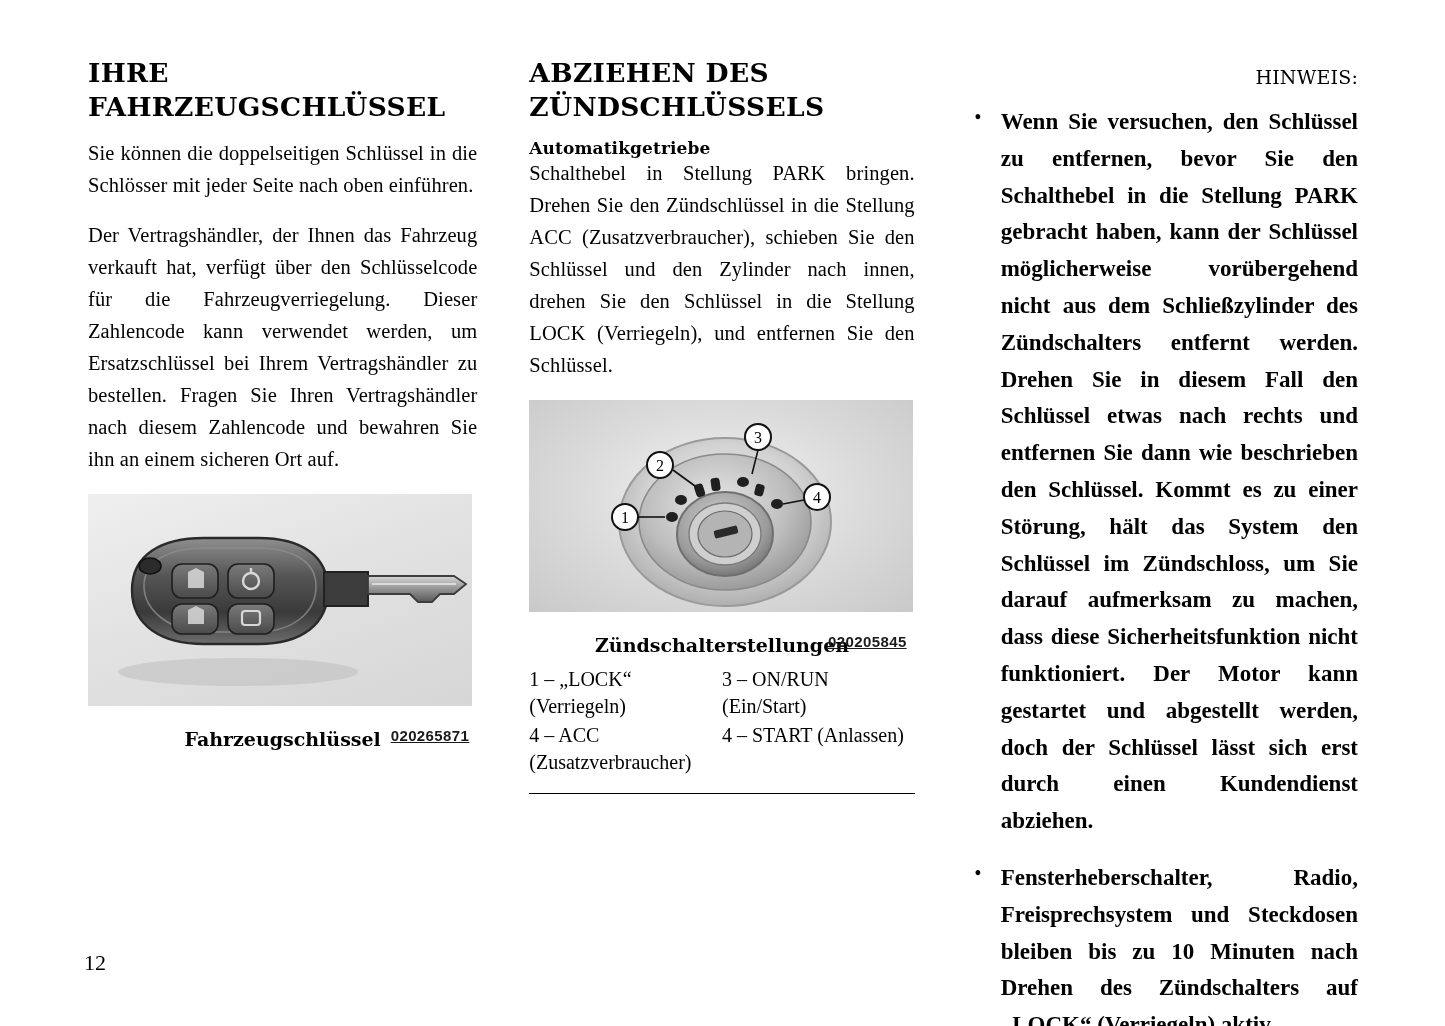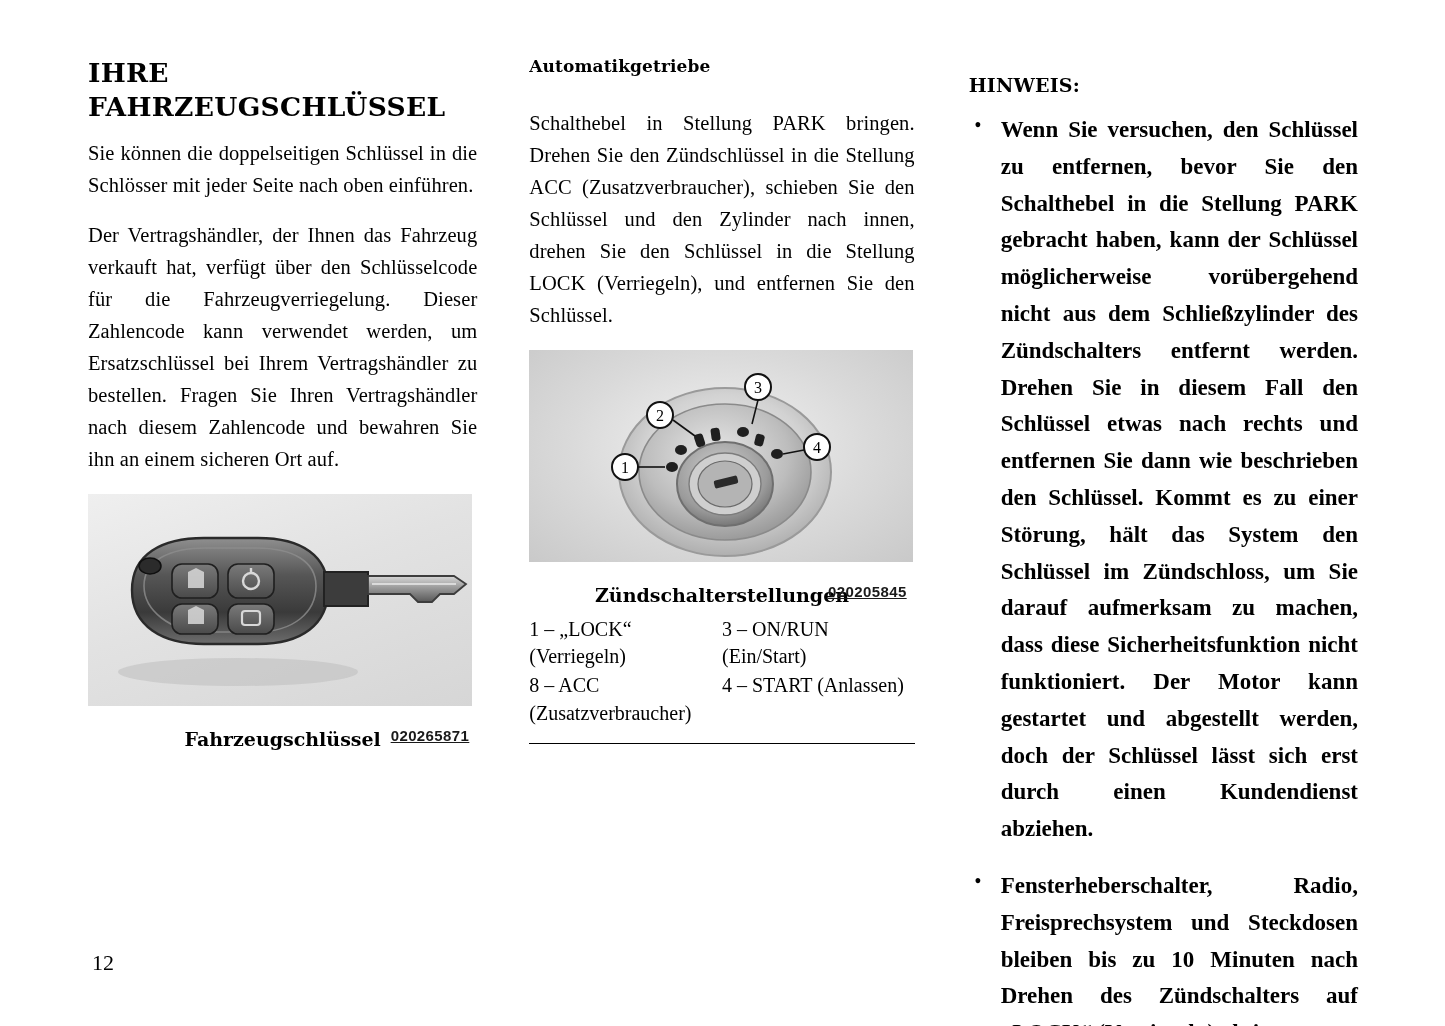--- a/index.html
+++ b/index.html
@@ -40,38 +40,39 @@
     font-weight: bold;
     font-size: 26.5px;
     line-height: 1.28;
     letter-spacing: 0.3px;
     margin: 0 0 14px 0;
   }
   h2.sub-title {
     font-family: "DejaVu Serif", serif;
     font-weight: bold;
     font-size: 17px;
-    margin: 0 0 32px 0;
+    margin: 0 0 0 0;
     letter-spacing: 0.1px;
   }
   p.body {
     font-size: 20.5px;
     line-height: 1.56;
     text-align: justify;
     margin: 0 0 18px 0;
     letter-spacing: 0.1px;
   }
   p.body:last-child { margin-bottom: 0; }
 
   .hinweis-title {
     font-family: "DejaVu Serif", serif;
-    font-weight: bold;
+    font-weight: normal;
     font-size: 19px;
-    margin: 18px 0 16px 2px;
+    margin: 10px 0 16px 2px;
     letter-spacing: 0.2px;
+    text-align: right;
   }
   ul.bullets {
     list-style: none;
     margin: 0;
     padding: 0;
   }
   ul.bullets > li {
     position: relative;
     padding-left: 34px;
     margin-bottom: 20px;
@@ -148,21 +149,21 @@
   .legend td {
     vertical-align: top;
     padding: 0 0 1px 0;
     line-height: 1.38;
   }
   .legend td.c1 { width: 50%; }
   .legend td.c2 { width: 50%; }
 
   .pagenum {
     position: absolute;
-    left: 92px;
+    left: 84px;
     bottom: 50px;
     font-size: 22px;
     font-family: "Liberation Serif", serif;
   }
 </style>
 </head>
 <body>
 
 <div class="page">
   <div class="columns">
@@ -214,20 +215,21 @@
             <path d="M280 82 L366 82 L378 90 L366 100 L352 100 L344 108 L330 108 L322 100 L280 100 Z" fill="url(#bladeg)" stroke="#3d3d3d" stroke-width="1.8"></path>
             <path d="M284 90 L368 90" stroke="#efefef" stroke-width="2" opacity="0.7"></path>
           </svg>
         </div>
         <div class="fig-code">020265871</div>
         <div class="fig-caption">Fahrzeugschlüssel</div>
       </div>
     </div>
 
     <div class="col col-2">
+      <h1 class="section-title">ABZIEHEN DES ZÜNDSCHLÜSSELS</h1>
       <h2 class="sub-title">Automatikgetriebe</h2>
       <p class="body">Schalthebel in Stellung PARK bringen. Drehen Sie den Zündschlüssel in die Stellung ACC (Zusatzverbraucher), schieben Sie den Schlüssel und den Zylinder nach innen, drehen Sie den Schlüssel in die Stellung LOCK (Verriegeln), und entfernen Sie den Schlüssel.</p>
 
       <div class="figure ign-fig">
         <div class="frame">
           <svg width="384" height="212" viewBox="0 0 384 212">
             <defs>
               <radialGradient id="bez" cx="50%" cy="42%" r="62%">
                 <stop offset="0%" stop-color="#f4f4f4"></stop>
                 <stop offset="62%" stop-color="#d2d2d2"></stop>
@@ -285,21 +287,21 @@
       </div>
 
       <div class="legend">
         <table>
           <tbody>
             <tr>
               <td class="c1">1 – „LOCK“ (Verriegeln)</td>
               <td class="c2">3 – ON/RUN (Ein/Start)</td>
             </tr>
             <tr>
-              <td class="c1">8 – ACC (Zusatzverbraucher)</td>
+              <td class="c1">4 – ACC (Zusatzverbraucher)</td>
               <td class="c2">4 – START (Anlassen)</td>
             </tr>
           </tbody>
         </table>
       </div>
     </div>
 
     <div class="col col-3">
       <div class="hinweis-title">HINWEIS:</div>
       <ul class="bullets">

